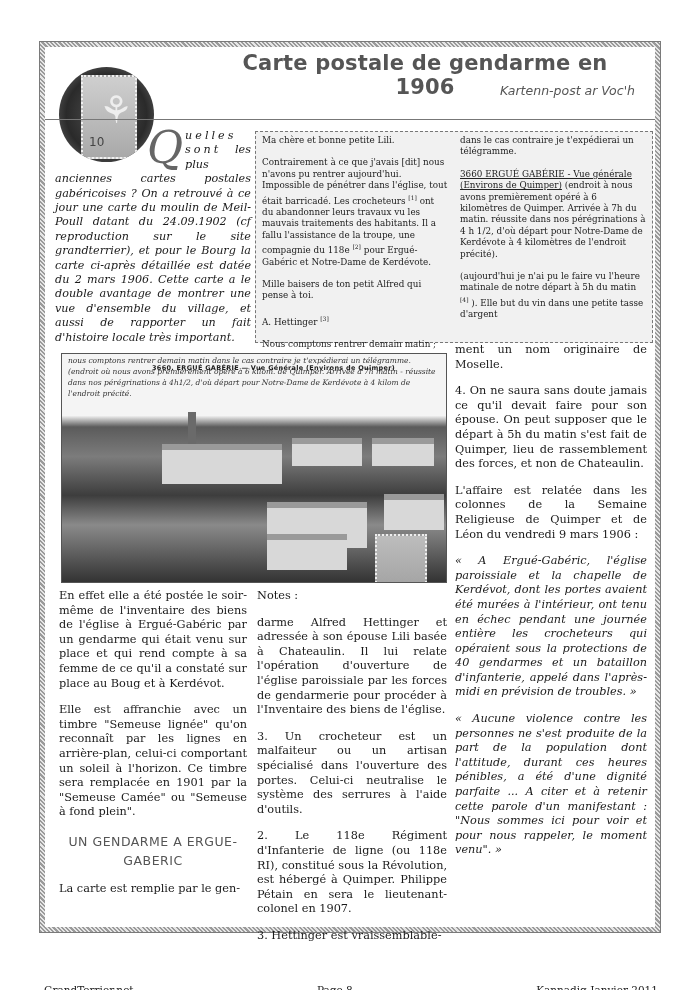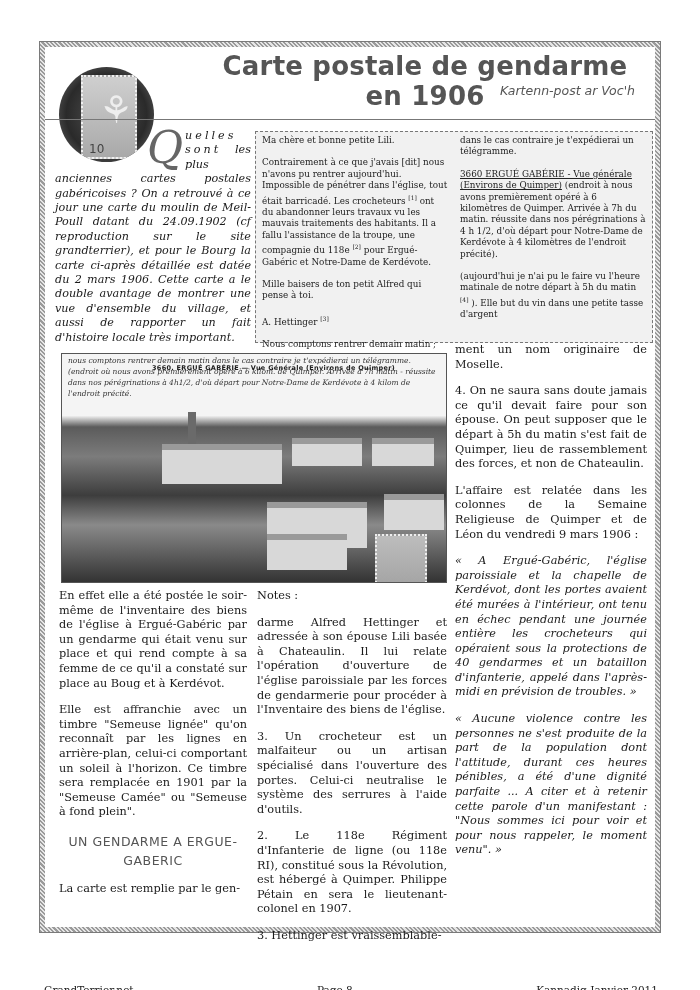--- a/index.html
+++ b/index.html
@@ -12,42 +12,42 @@
     box-sizing: border-box;
     border: 5px solid transparent;
     background:
       linear-gradient(#fff,#fff) padding-box,
       repeating-linear-gradient(45deg, #9a9a9a 0 1.5px, #e6e6e6 1.5px 3px) border-box;
     outline: 1px solid #7a7a7a;
   }
   .frame-inner { position: absolute; inset: 0; }
   .title {
     position: absolute; left: 170px; top: 4px; width: 420px; text-align: center;
-    font-family: "DejaVu Sans", sans-serif; font-weight: bold; font-size: 26px;
+    font-family: "DejaVu Sans", sans-serif; font-weight: bold; font-size: 21px;
     color: #555; letter-spacing: 0.2px;
   }
   .subtitle {
     position: absolute; left: 170px; top: 36px; width: 420px; text-align: right;
     font-family: "DejaVu Sans", sans-serif; font-style: italic; font-size: 12.5px; color: #555;
   }
   .head-rule { position: absolute; left: 0; right: 0; top: 72px; height: 1px; background: #777; }
   .stamp-circle {
     position: absolute; left: 14px; top: 20px; width: 95px; height: 95px; border-radius: 50%;
     background: radial-gradient(circle at 50% 50%, #555 0%, #2a2a2a 60%, #777 100%);
     overflow: hidden;
   }
   .stamp-rect {
     position: absolute; left: 22px; top: 8px; width: 52px; height: 80px;
     background: linear-gradient(#cfcfcf, #a9a9a9);
     border: 2px dotted #f0f0f0;
   }
   .stamp-figure {
     position: absolute; left: 16px; top: 14px; font-size: 38px; color: #eee; line-height: 1;
   }
-  .stamp-value { position: absolute; left: 6px; bottom: 1px; font-size: 12px; color: #444; font-family: "DejaVu Sans", sans-serif; }
+  .stamp-value { position: absolute; left: 6px; bottom: 8px; font-size: 12px; color: #444; font-family: "DejaVu Sans", sans-serif; }
 
   .intro {
     position: absolute; left: 10px; top: 82px; width: 196px;
     font-style: italic; font-size: 11.2px; line-height: 14.4px; text-align: justify;
   }
   .dropcap {
     float: left; font-family: "DejaVu Serif", serif; font-size: 44px; line-height: 38px;
     color: #666; margin: 0 2px 0 92px; font-style: italic;
   }
   .intro-lead { letter-spacing: 3px; }

